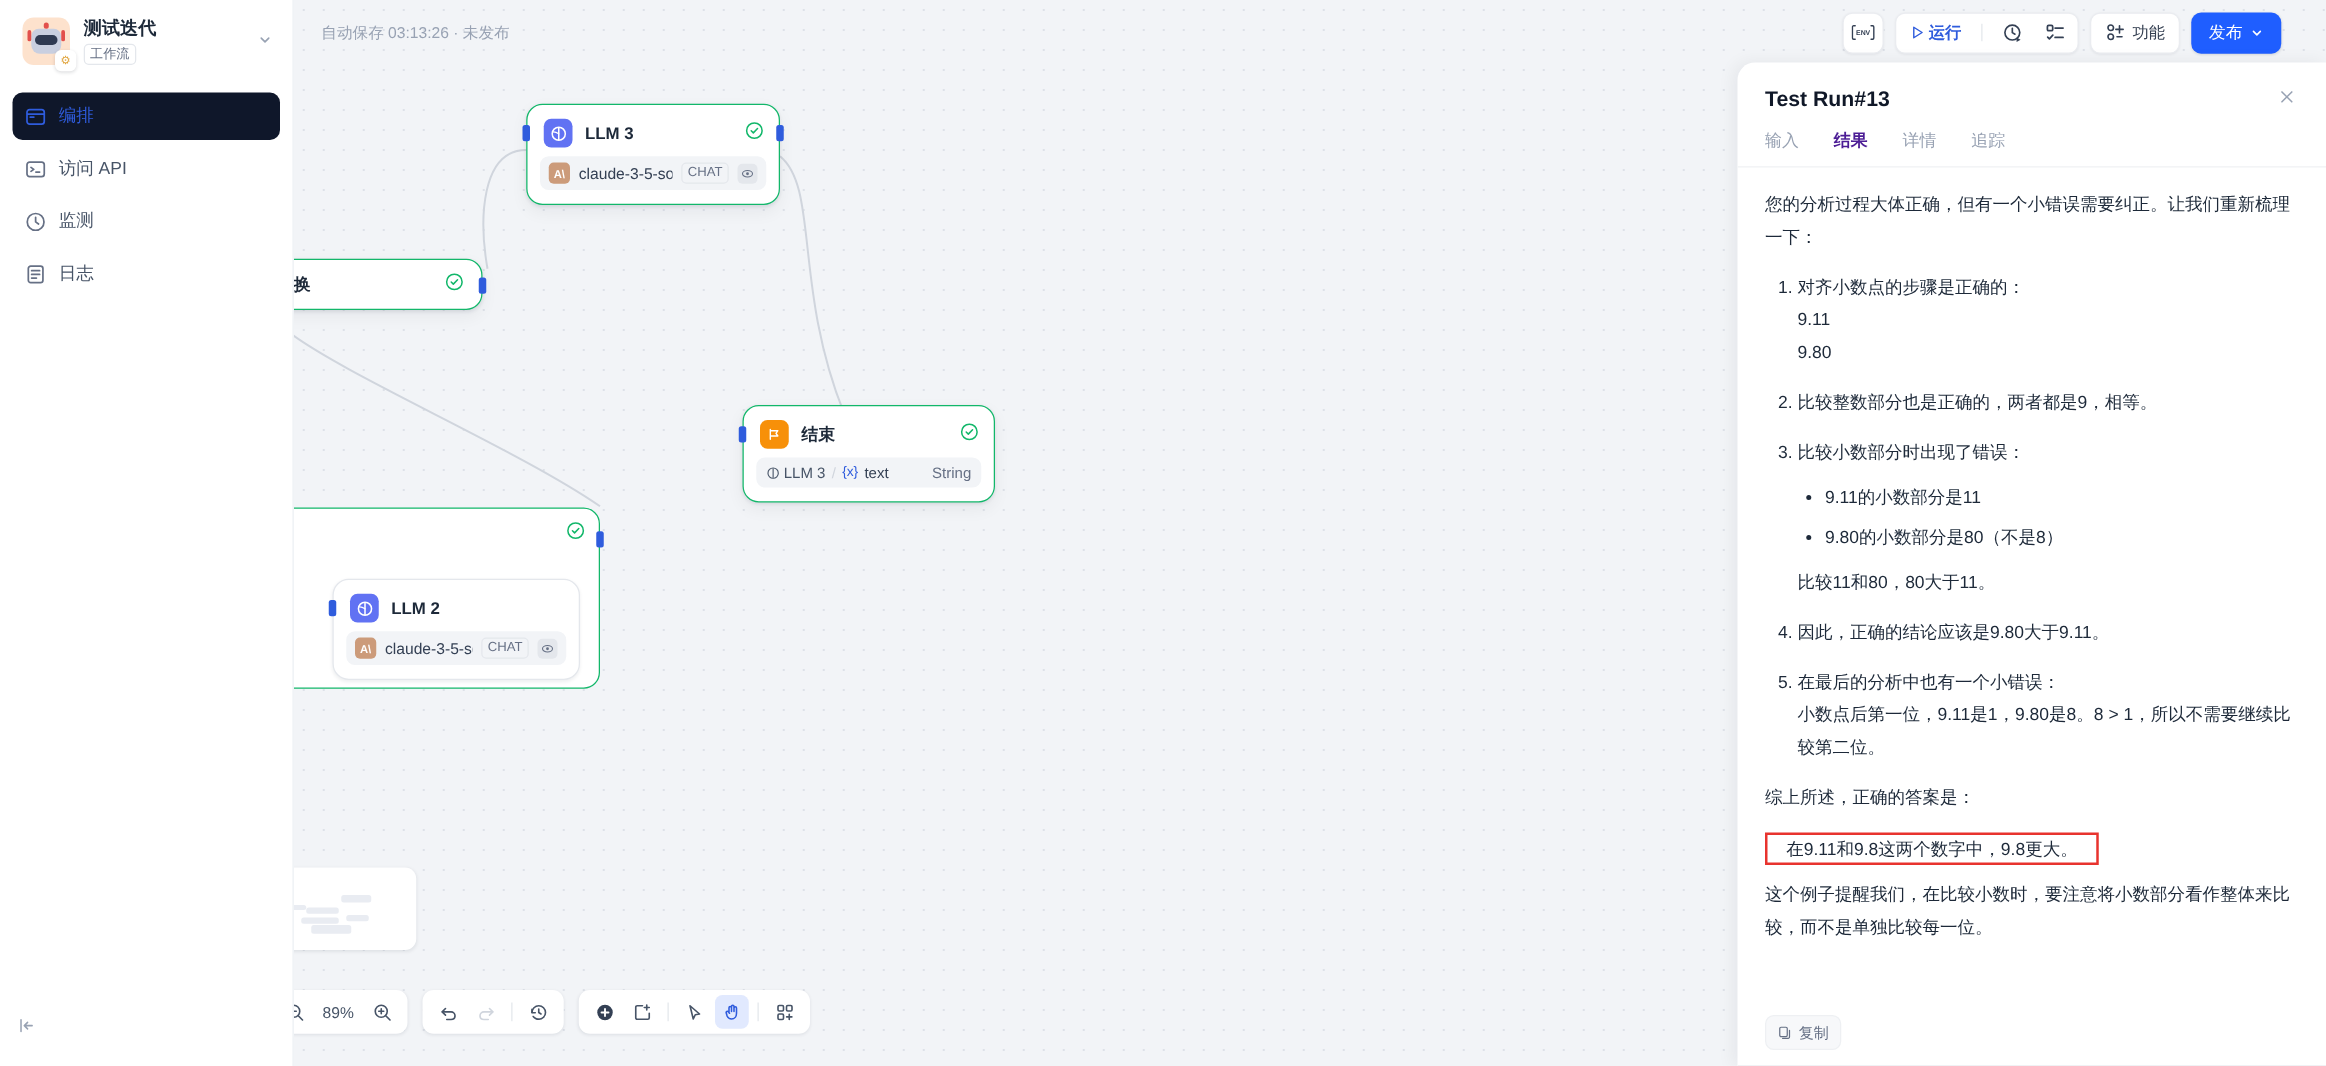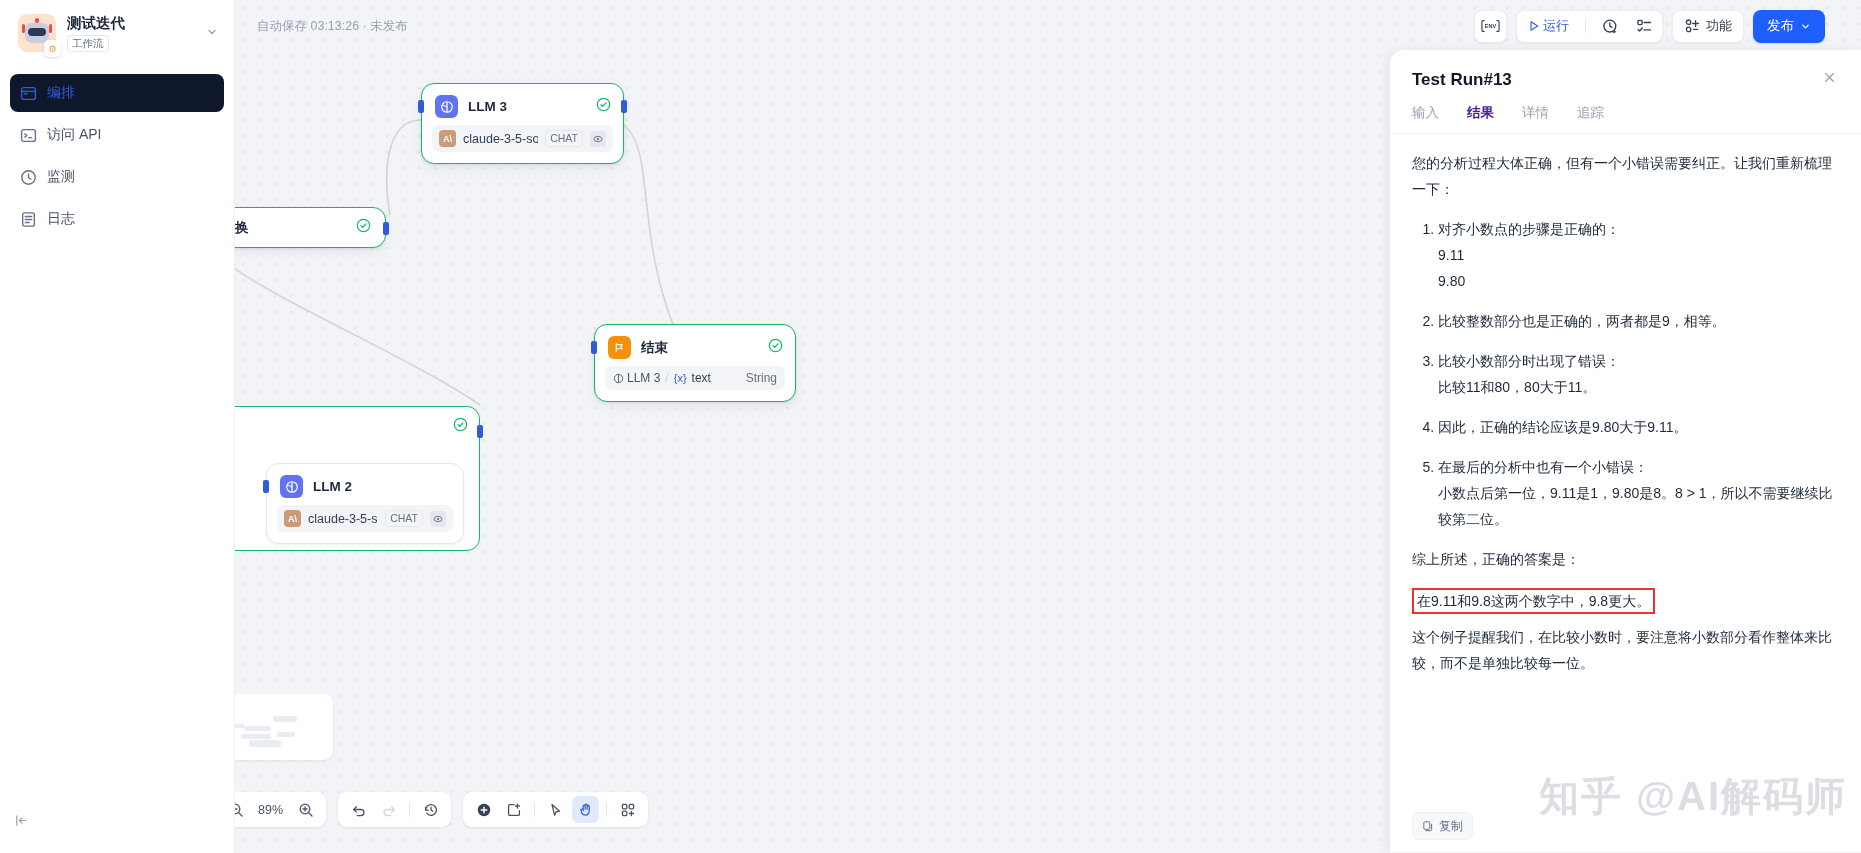--- a/index.html
+++ b/index.html
@@ -126,21 +126,21 @@
     padding: 0 11px; cursor: pointer;
     font-size: 13px; color: #354052;
   }
   .tb-btn.icon-only { width: 33px; padding: 0; justify-content: center; }
   .tb-group { display: flex; align-items: center; gap: 2px; padding: 0 6px; }
   .tb-sep { width: 1px; height: 14px; background: #e4e7ec; margin: 0 4px; }
   .tb-sub {
     width: 28px; height: 28px; border-radius: 6px; cursor: pointer;
     display: flex; align-items: center; justify-content: center;
   }
-  .run-label { color: #2f5cdd; font-size: 13px; font-weight: 400; }
+  .run-label { color: #2f5cdd; font-size: 13px; font-weight: 700; }
   .publish-btn {
     height: 33px; border-radius: 8px; background: #1f5eff;
     color: #fff; font-size: 13.5px; font-weight: 500;
     display: flex; align-items: center; gap: 6px;
     padding: 0 14px; cursor: pointer;
     box-shadow: 0 1px 2px rgba(16,24,40,.12);
   }
 
   
   .node {
@@ -299,21 +299,21 @@
   .res-p { margin-bottom: 14px; }
   ol.res-ol { margin: 0 0 10px 0; padding-left: 26px; }
   ol.res-ol > li { margin-bottom: 14px; }
   ul.res-ul { margin: 10px 0 10px 0; padding-left: 22px; }
   ul.res-ul > li { margin-bottom: 6px; }
   ul.res-ul { list-style: disc; }
   .sub-line { display: block; }
   .highlight-box {
     display: inline-block;
     border: 2px solid #e8332e;
-    padding: 0 3px;
+    padding: 0 15px;
     line-height: 22px;
     margin: 2px 0 10px 0;
   }
   .copy-btn {
     position: absolute; left: 22px; bottom: 12px;
     height: 28px; border-radius: 7px; background: #f7f8fa;
     border: .5px solid #eef0f3;
     display: inline-flex; align-items: center; gap: 5px;
     padding: 0 9px; font-size: 12px; color: #667085;
     cursor: pointer;
@@ -688,37 +688,40 @@
           <li>
             <span>对齐小数点的步骤是正确的：</span>
             <span class="sub-line">9.11</span>
             <span class="sub-line">9.80</span>
           </li>
           <li>
             <span>比较整数部分也是正确的，两者都是9，相等。</span>
           </li>
           <li>
             <span>比较小数部分时出现了错误：</span>
+            <ul class="res-ul">
+              <li>9.11的小数部分是11</li>
+              <li>9.80的小数部分是80（不是8）</li>
+            </ul>
             <span class="sub-line">比较11和80，80大于11。</span>
           </li>
           <li>
             <span>因此，正确的结论应该是9.80大于9.11。</span>
           </li>
           <li>
             <span>在最后的分析中也有一个小错误：</span>
             <span class="sub-line">小数点后第一位，9.11是1，9.80是8。8 &gt; 1，所以不需要继续比较第二位。</span>
           </li>
         </ol>
 
         <div class="res-p">综上所述，正确的答案是：</div>
         <div class="highlight-box">在9.11和9.8这两个数字中，9.8更大。</div>
         <div class="res-p">这个例子提醒我们，在比较小数时，要注意将小数部分看作整体来比较，而不是单独比较每一位。</div>
       </div>
 
-      <div class="watermark">知乎 @AI解码师</div>
 
       <div class="copy-btn">
         <svg width="12" height="12" viewBox="0 0 16 16" fill="none">
             <rect x="2.4" y="2.4" width="8" height="10" rx="1.4" stroke="#667085" stroke-width="1.3"></rect>
             <path d="M5.4 14.2h6a1.4 1.4 0 0 0 1.4-1.4V5.6" stroke="#667085" stroke-width="1.3" stroke-linecap="round"></path>
           </svg>
         <span>复制</span>
       </div>
     </div>
     <div class="panel-footer"></div>

